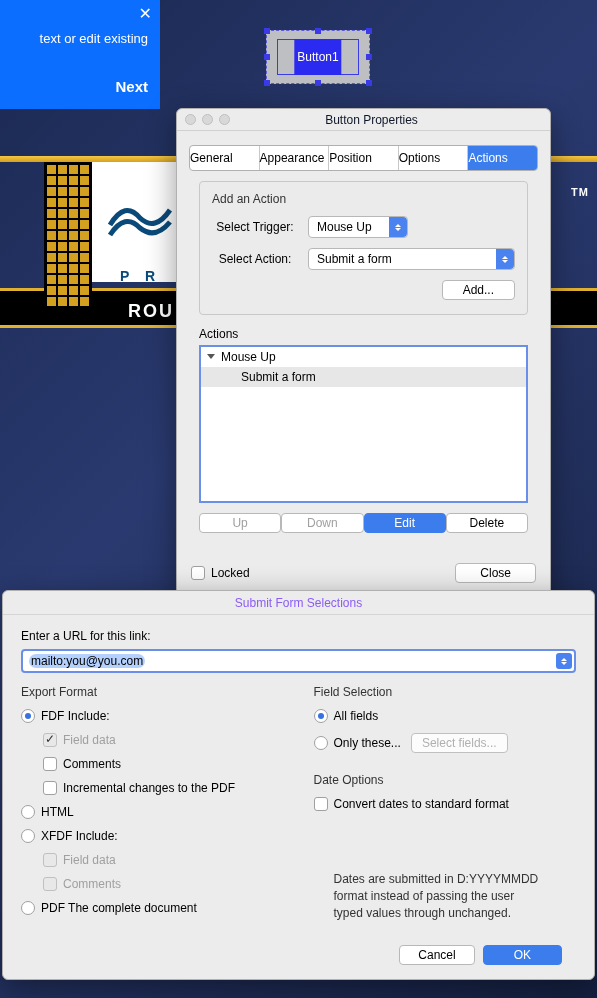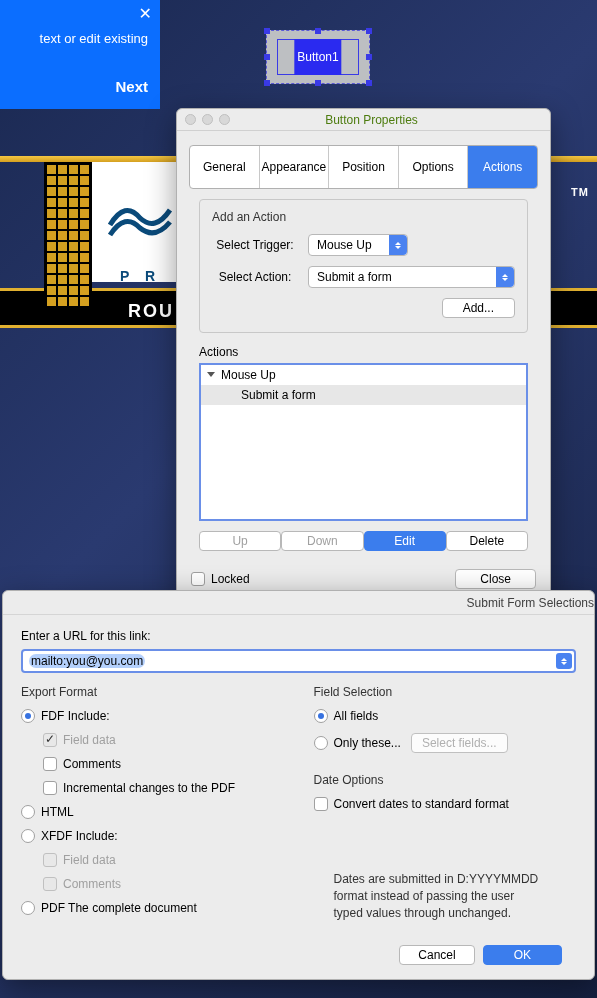--- a/index.html
+++ b/index.html
@@ -153,21 +153,21 @@
     border: 1px solid #b0b0b0;
     border-radius: 6px;
     box-shadow: 0 8px 30px rgba(0,0,0,0.4);
   }
   .titlebar {
     height: 22px;
     position: relative;
     text-align: center;
     line-height: 22px;
     font-size: 12px;
-    color: #4d7c0f;
+    color: #0f172a;
     border-bottom: 1px solid #d0d0d0;
     padding-left: 16px;
   }
   .traffic {
     position: absolute;
     left: 8px; top: 5px;
     display: flex; gap: 6px;
   }
   .traffic span {
     width: 11px; height: 11px;
@@ -179,22 +179,22 @@
     display: flex;
     margin: 14px 12px 10px;
     border: 1px solid #b0b0b0;
     border-radius: 4px;
     overflow: hidden;
     background: #fff;
     font-size: 12px;
   }
   .tabbar .tab {
     flex: 1;
-    text-align: center;
-    padding: 14px 0;
+    text-align: left;
+    padding: 5px 0;
     border-right: 1px solid #c8c8c8;
     cursor: pointer;
   }
   .tabbar .tab:last-child { border-right: none; }
   .tabbar .tab.active {
     background: #3b7ded;
     color: #fff;
   }
   .panel {
     margin: 6px 22px 12px;
@@ -279,21 +279,21 @@
     border-left: 4px solid transparent;
     border-right: 4px solid transparent;
     border-top: 5px solid #555;
   }
   .actions-list .action-row {
     padding: 3px 8px 3px 40px;
     background: #e7e7e7;
   }
   .action-btns {
     display: flex;
-    margin: 10px 22px 8px;
+    margin: 10px 22px 20px;
   }
   .action-btns .mac-btn { flex: 1; padding: 2px 0; }
   .action-btns .mac-btn.disabled { color: #a0a0a0; }
 
   .bp-footer {
     display: flex;
     align-items: center;
     justify-content: space-between;
     padding: 10px 14px 14px;
     font-size: 12px;
@@ -348,23 +348,23 @@
     left: 2px; top: 590px;
     width: 593px;
     background: #ececec;
     border: 1px solid #b0b0b0;
     border-radius: 6px;
     box-shadow: 0 8px 30px rgba(0,0,0,0.4);
     font-size: 12px;
   }
   .sfs-dialog .dlg-title {
     height: 24px;
-    text-align: right;
+    text-align: center;
     line-height: 24px;
-    color: #404040;
+    color: #8b5cf6;
     border-bottom: 1px solid #d5d5d5;
   }
   .sfs-body { padding: 14px 18px 10px; }
   .url-label { margin-bottom: 6px; }
   .url-input {
     width: 100%;
     border: 2px solid #6a8fe8;
     border-radius: 4px;
     background: #fff;
     height: 24px;

